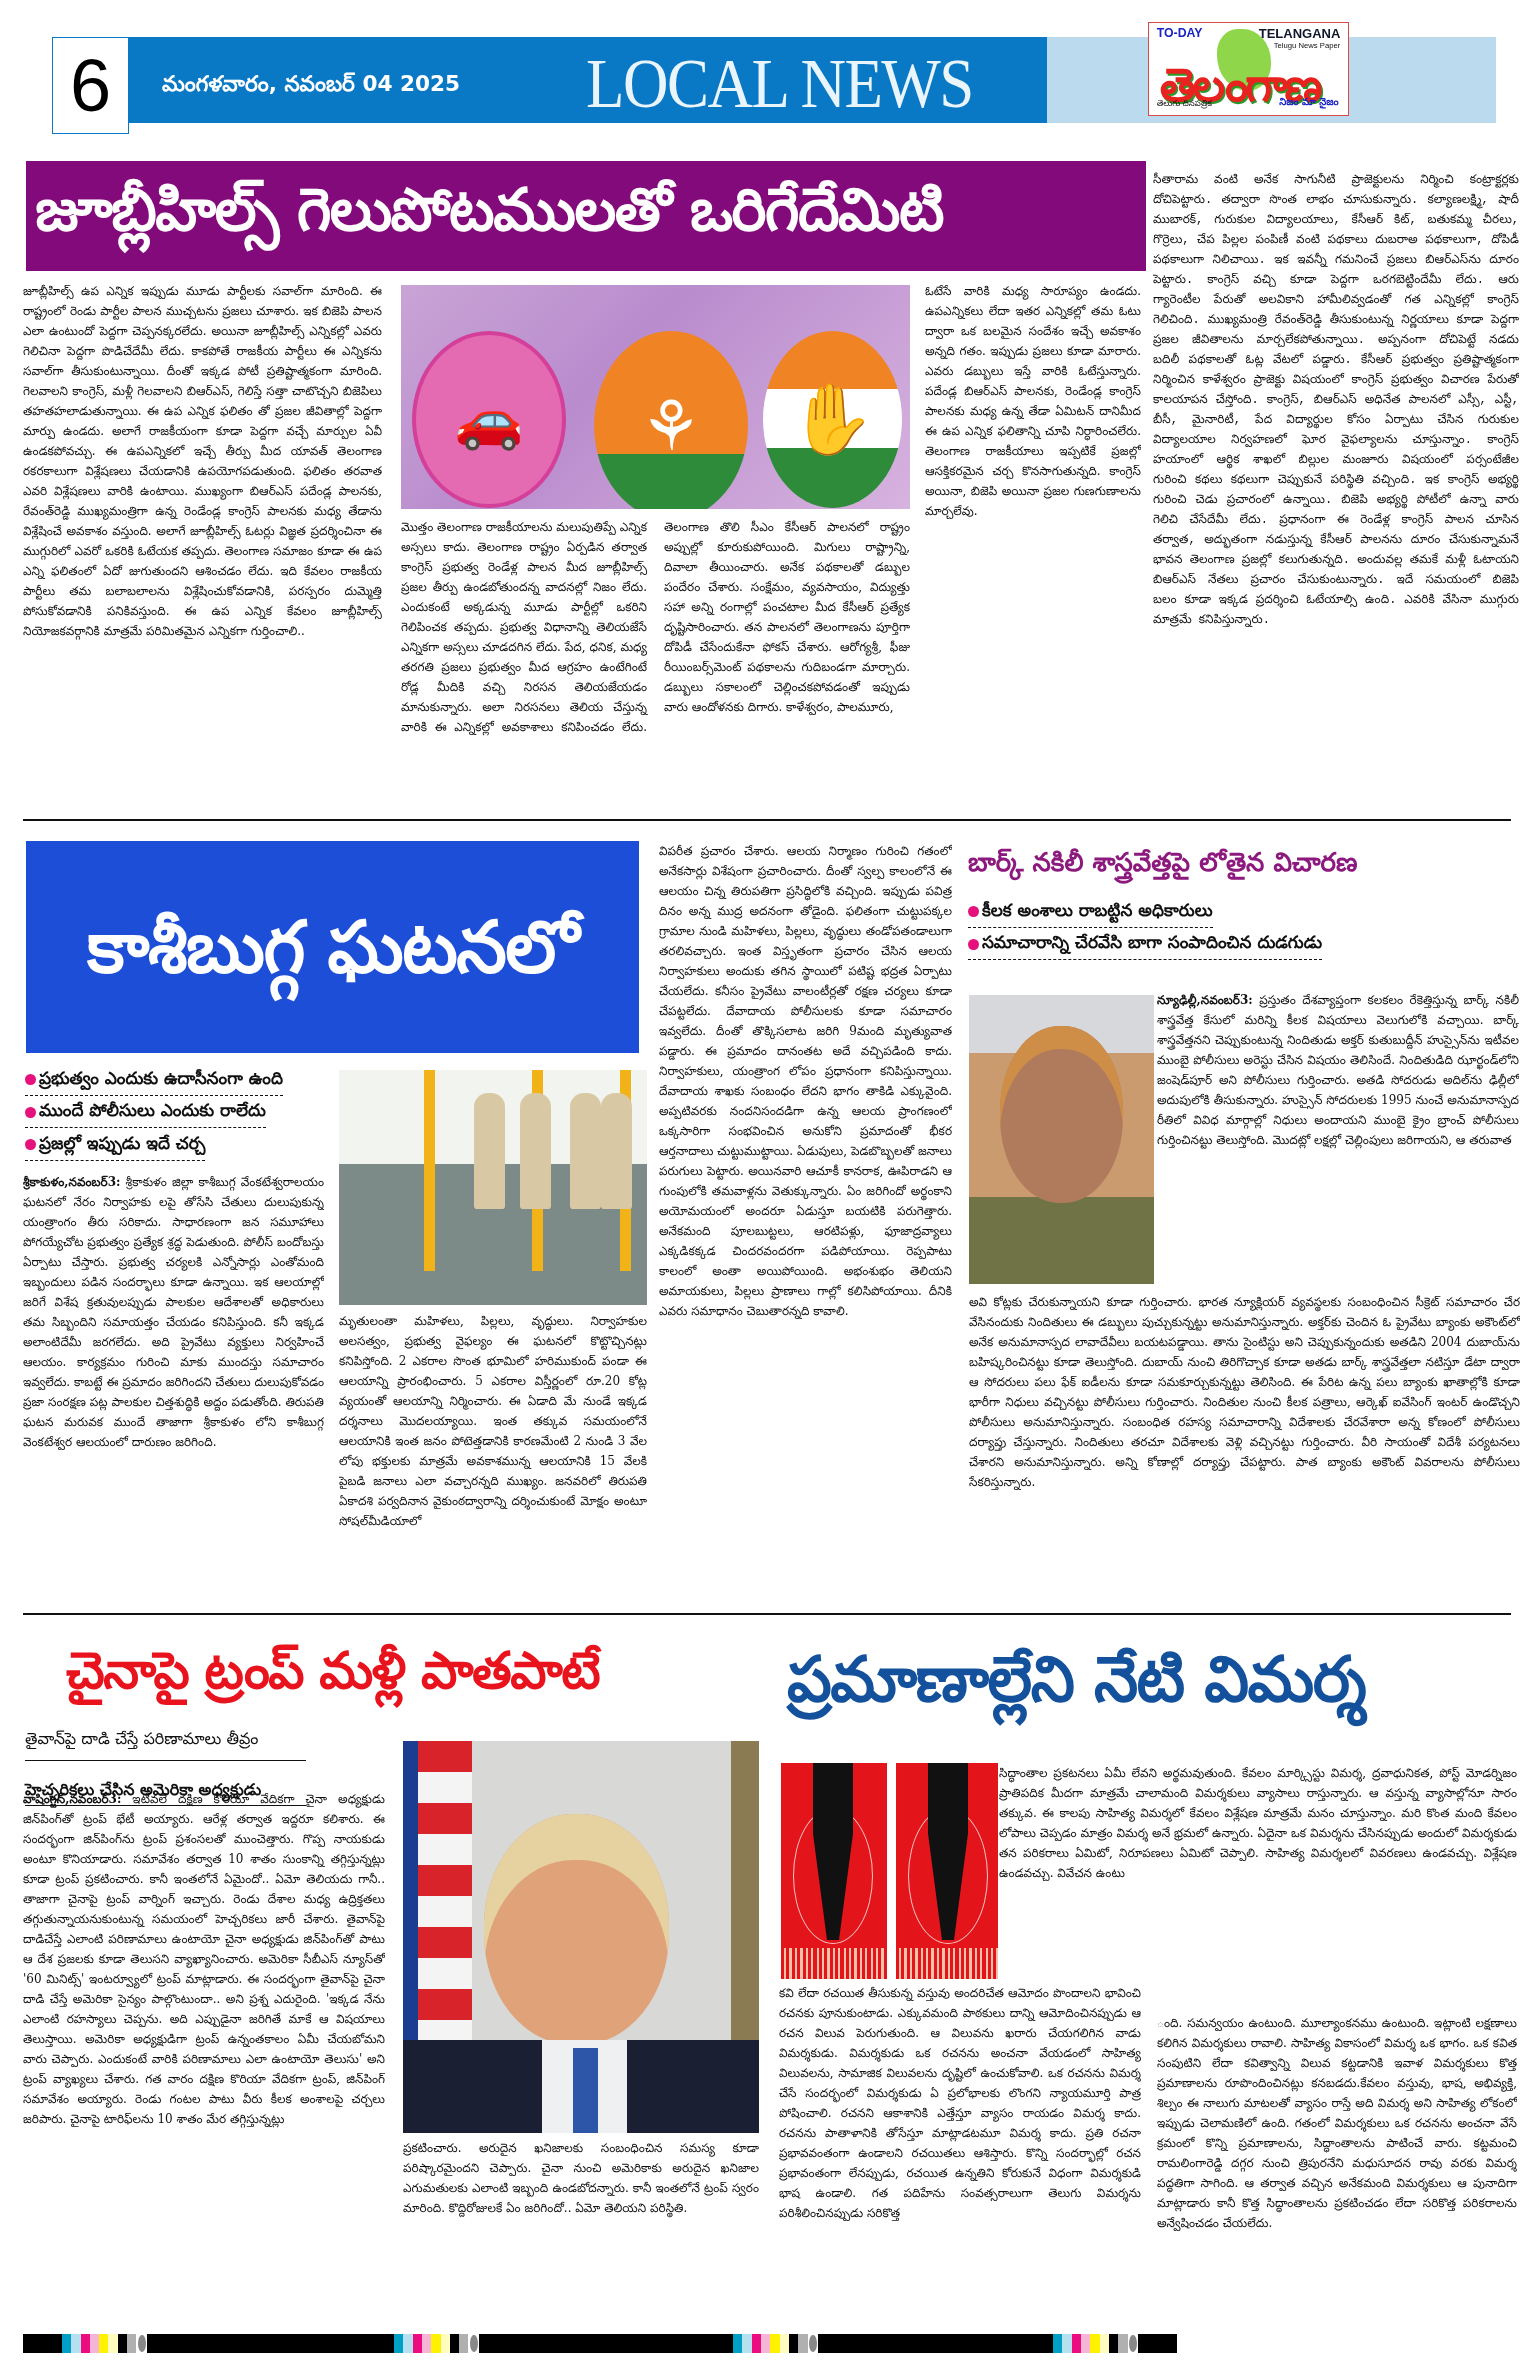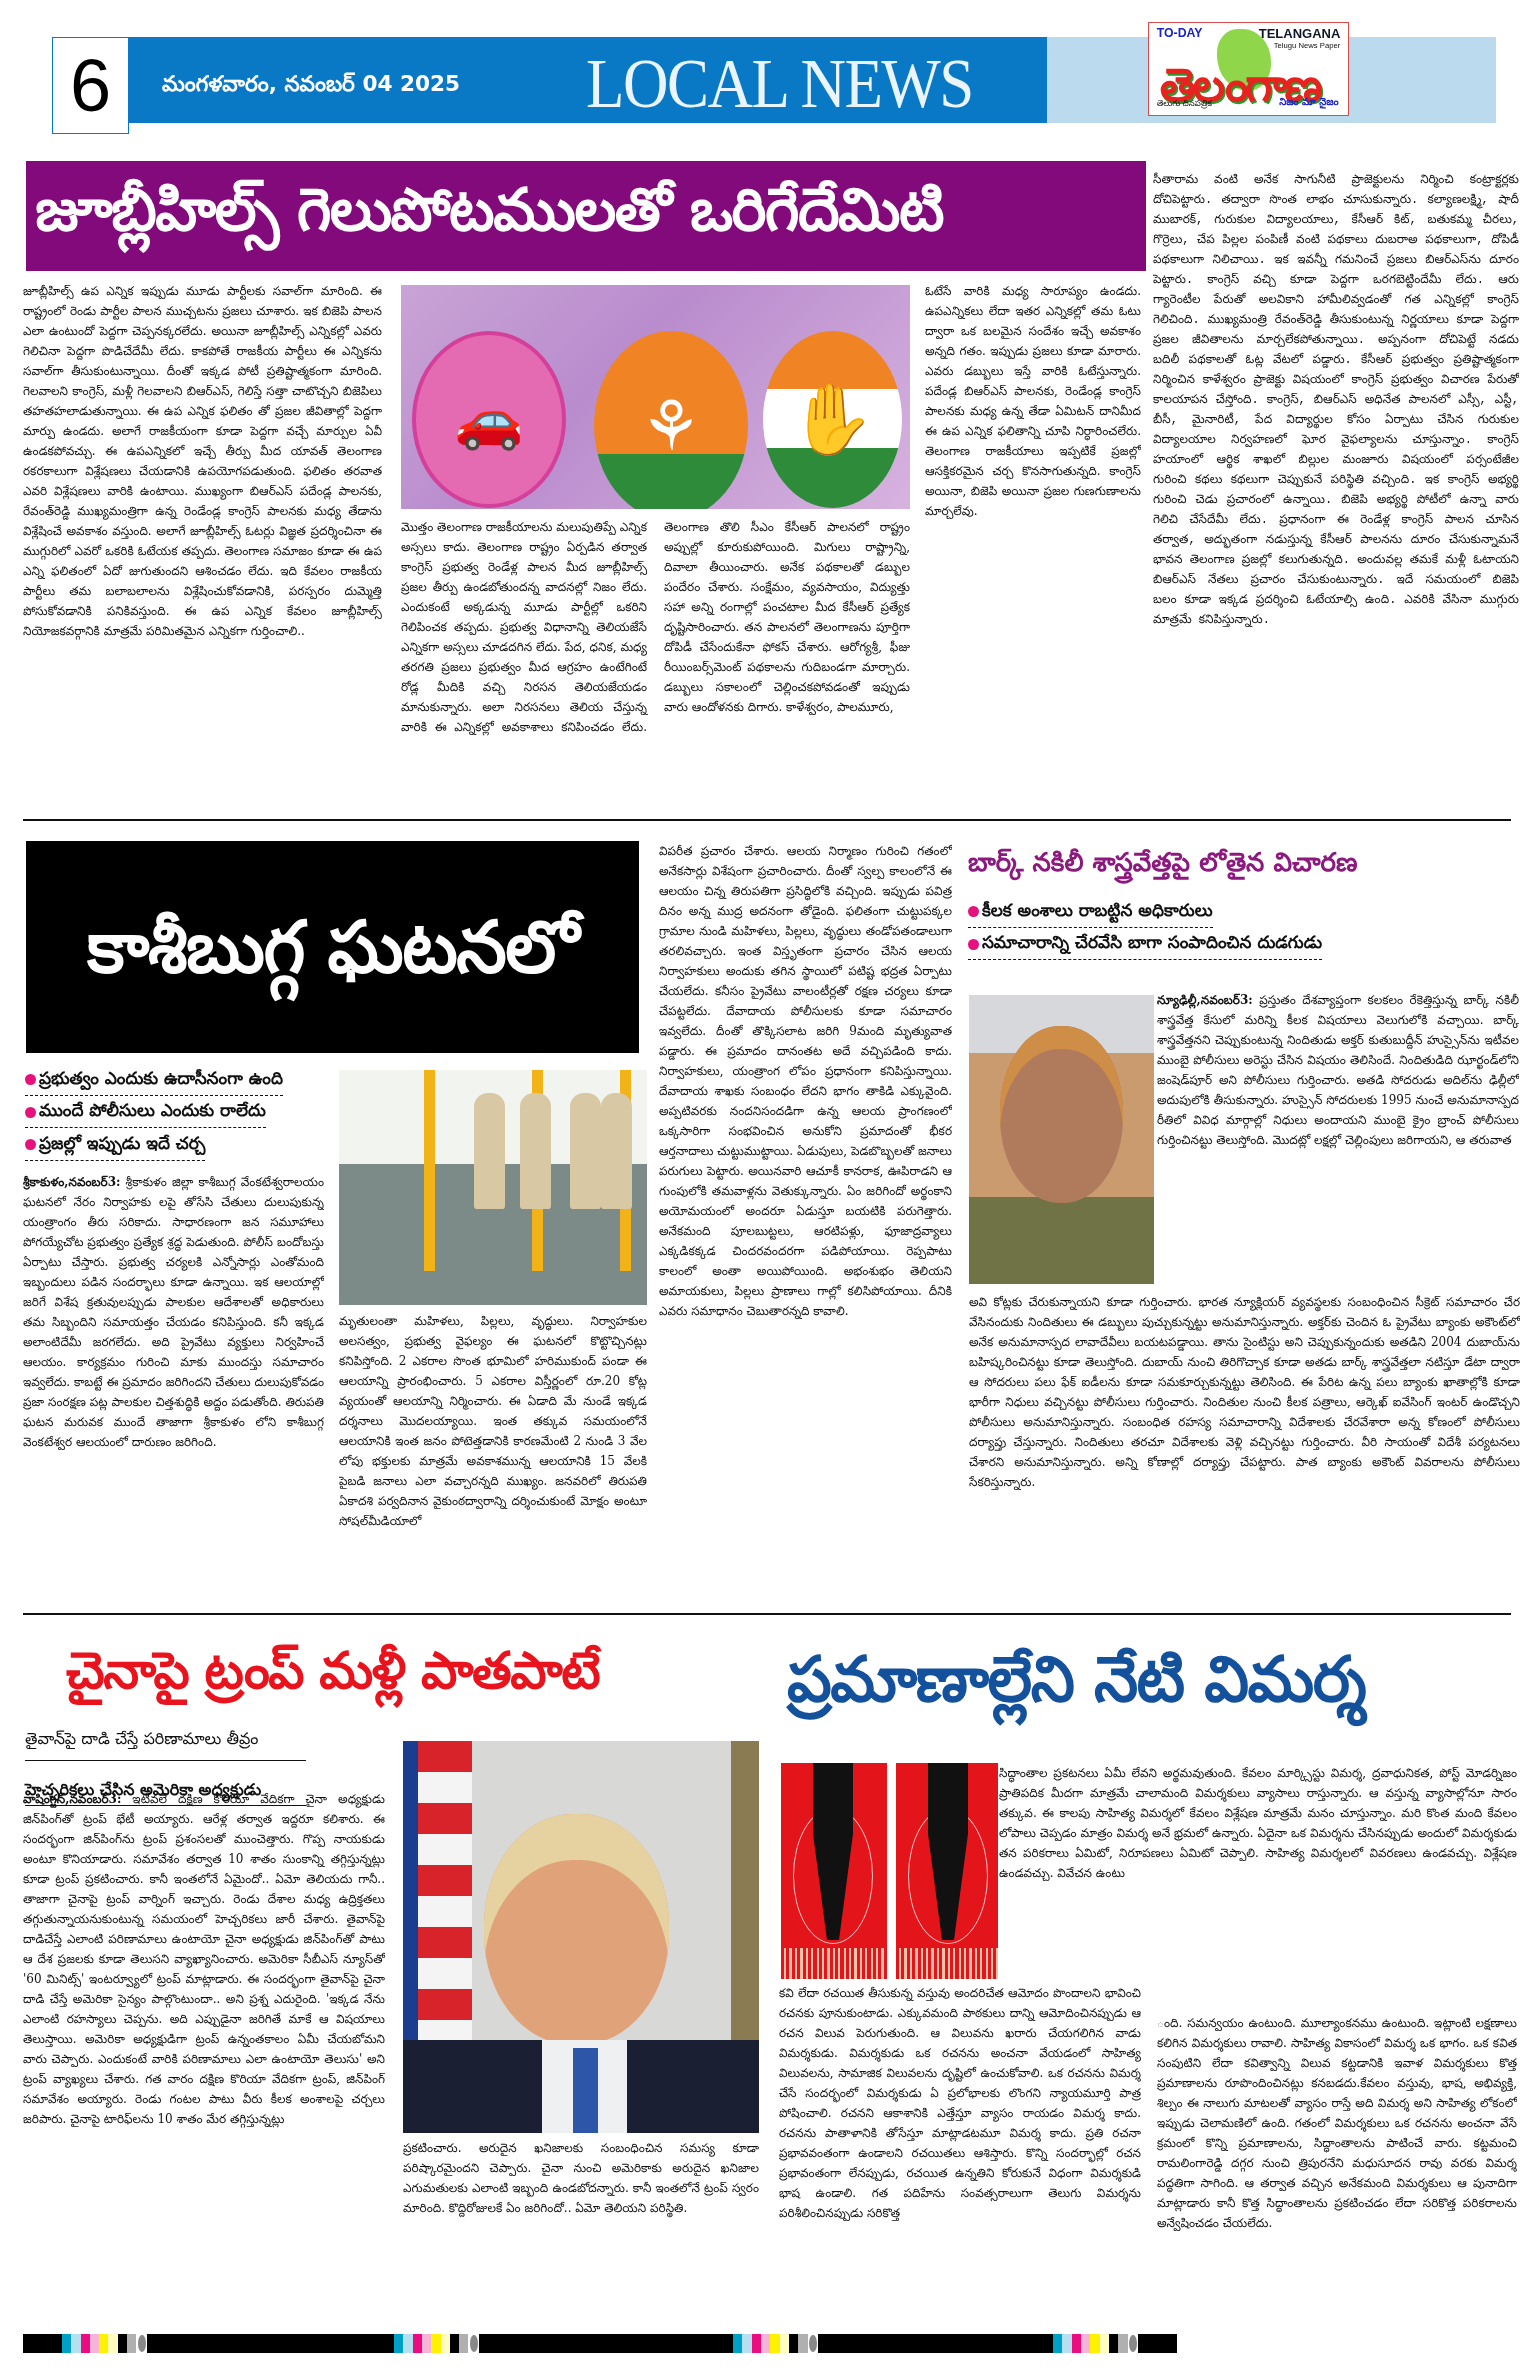--- a/index.html
+++ b/index.html
@@ -32,21 +32,21 @@
   #trs-logo { left: 10.8px; width: 154px; height: 177px; background: #e46ab2; border: 4.6px solid #d43f99; color: #fff; font-size: 56px; }
   #bjp-logo { left: 193px; width: 154px; height: 189px; background: linear-gradient(#f08324 0 65%, #2e8b3a 65%); color: #fff; }
   #inc-logo { left: 362px; width: 139px; height: 177px; background: linear-gradient(#f08324 0 33%, #fff 33% 66%, #2e8b3a 66%); color: #111; }
   #a1-col2 { left: 401px; top: 517px; width: 509px; height: 278px; column-count: 2; column-gap: 17px; }
   #a1-col2-top { left: 925px; top: 281px; width: 216px; height: 239px; }
   #a1-col3 { left: 1153px; top: 170px; width: 366px; height: 625px; font-family: Liberation Mono, monospace; }
 
   .rule { left: 23px; height: 2.3px; background: #111; }
 
   
-  #a2-headline-box { left: 26px; top: 841px; width: 613px; height: 212px; background: #000000; display: flex; flex-direction: column; justify-content: center; align-items: center; }
+  #a2-headline-box { left: 26px; top: 841px; width: 613px; height: 212px; background: #1d4ed8; display: flex; flex-direction: column; justify-content: center; align-items: center; }
   .a2-line { font-size: 72px; font-weight: bold; color: #fff; line-height: 93px; letter-spacing: -1.5px; }
   .bullet-list { list-style: none; }
   .bullet-item { display: flex; align-items: center; font-weight: bold; font-size: 17px; padding: 1.5px 0 3.1px; border-bottom: 1.5px dashed #111; margin-bottom: 3.1px; width: fit-content; }
   .bullet-dot { width: 10.8px; height: 10.8px; border-radius: 50%; background: #e5127d; margin-right: 3.1px; flex: none; }
   #a2-bullets { left: 25px; top: 1066px; width: 293px; }
   #a2-col1 { left: 23px; top: 1172px; width: 301px; height: 416px; }
   #a2-image { left: 339px; top: 1070px; width: 308px; height: 235px; background: linear-gradient(180deg,#f2f4f0 0 40%, #7c8a88 40% 100%); overflow: hidden; }
   .police { position: absolute; width: 31px; height: 116px; background: #d9c8a4; border-radius: 14px 14px 3.1px 3.1px; top: 23px; }
   .pillar { position: absolute; top: 0; width: 10.8px; height: 201px; background: #f2b319; }
   #a2-col2 { left: 339px; top: 1311px; width: 308px; height: 278px; }

